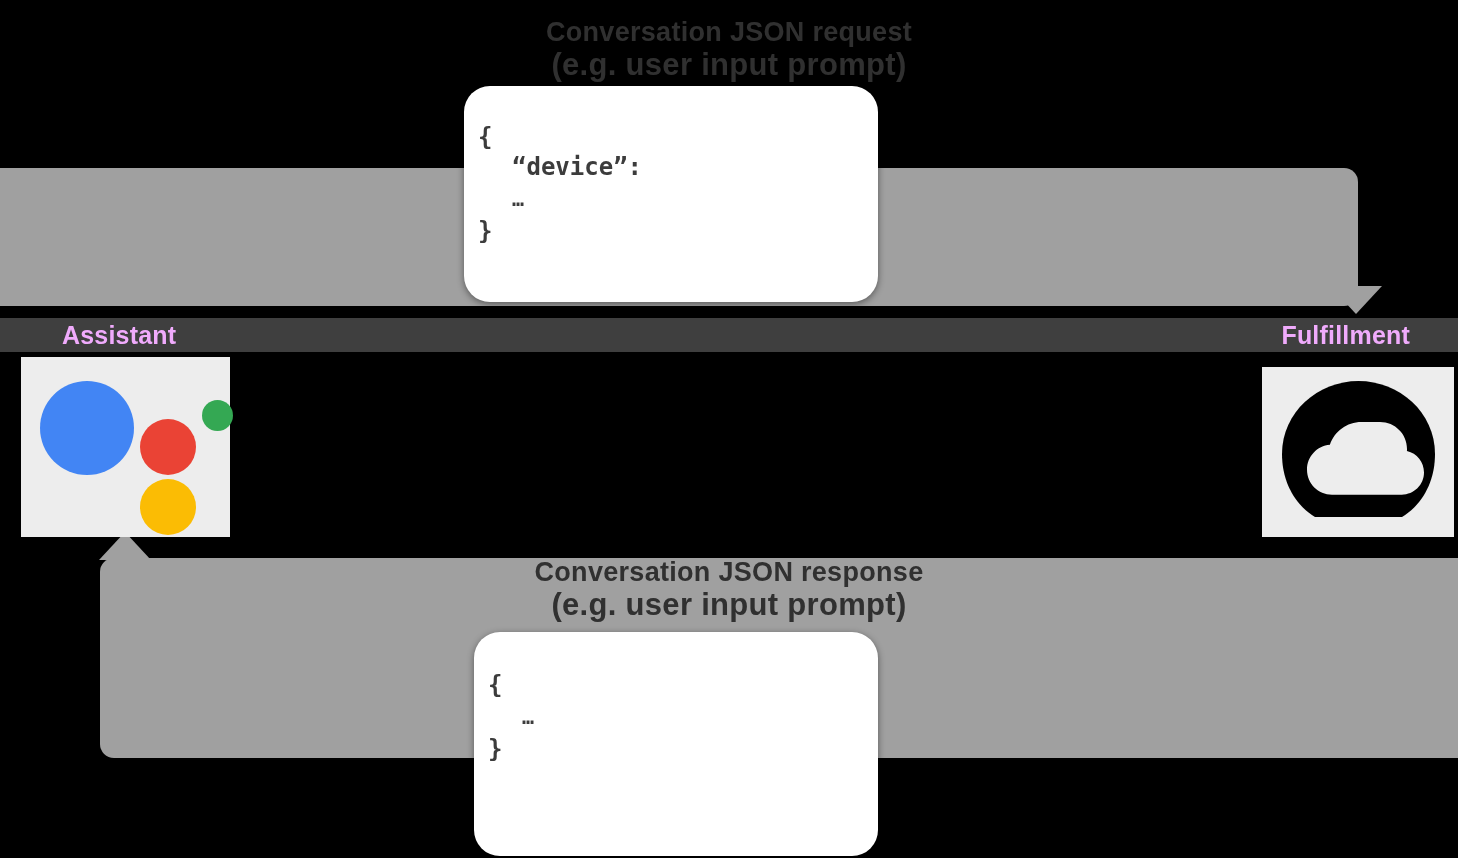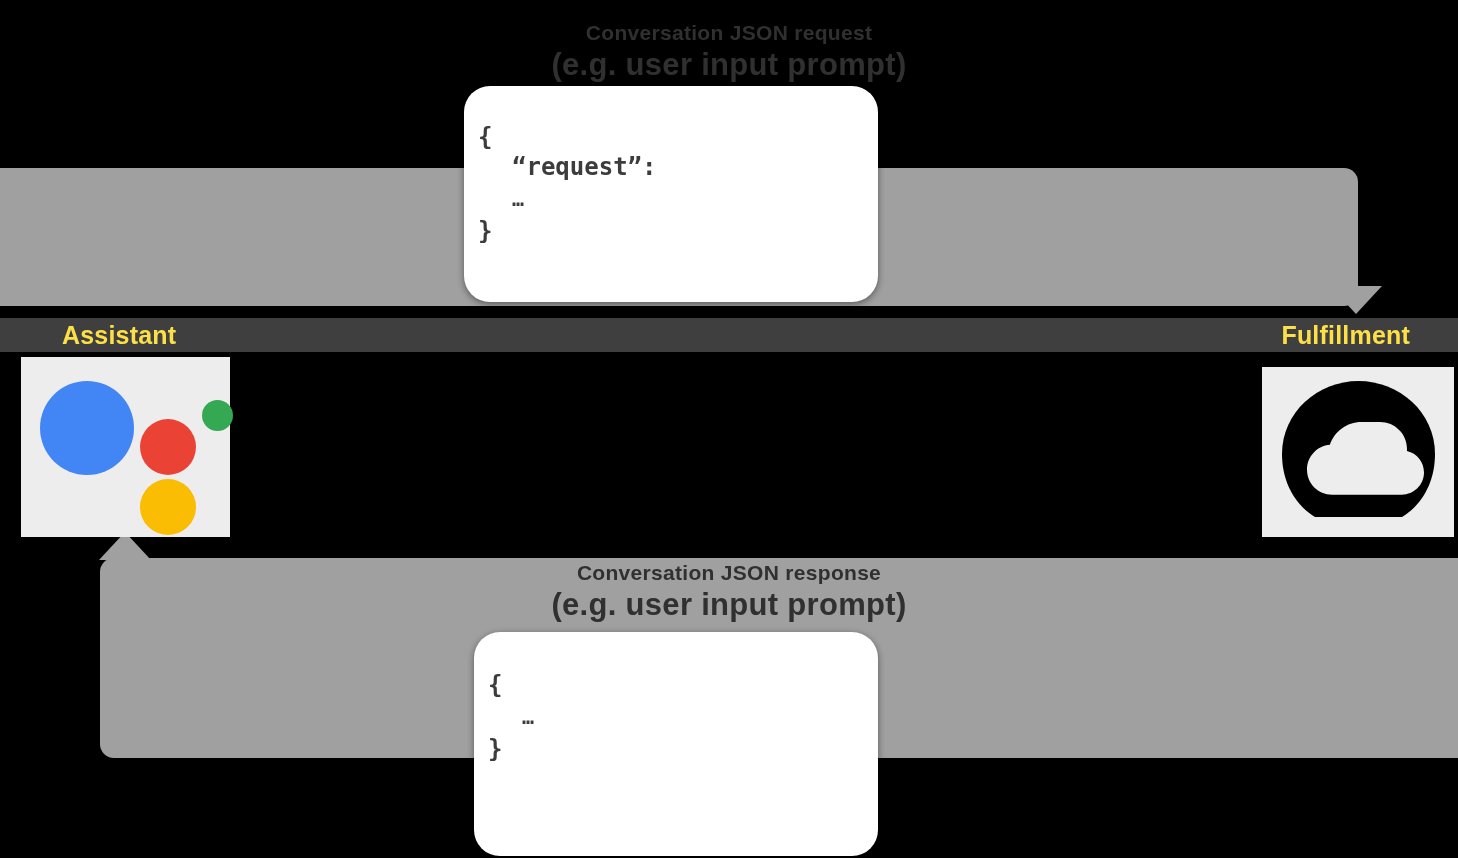--- a/index.html
+++ b/index.html
@@ -65,21 +65,21 @@
     top: 318px;
     width: 1458px;
     height: 34px;
     background: #3f3f3f;
   }
   .rail-label {
     position: absolute;
     top: 320px;
     font-size: 25px;
     font-weight: 700;
-    color: #fde047;
+    color: #f0abfc;
     letter-spacing: 0.2px;
     line-height: 30px;
     white-space: nowrap;
   }
   #assistant-label { left: 62px; }
   #fulfillment-label { right: 48px; }
 
   
   .icon-tile {
     position: absolute;
@@ -117,21 +117,21 @@
   
   .callout {
     position: absolute;
     width: 1458px;
     left: 0;
     text-align: center;
     color: #303030;
     pointer-events: none;
   }
   .callout .line1 {
-    font-size: 21px;
+    font-size: 27px;
     font-weight: 700;
     line-height: 33px;
     letter-spacing: 0.3px;
   }
   .callout .line2 {
     font-size: 31px;
     font-weight: 700;
     line-height: 32px;
     letter-spacing: 0.3px;
   }
@@ -203,21 +203,21 @@
     <div class="line2">(e.g. user input prompt)</div>
   </div>
 
   <div class="callout" id="bottom-callout">
     <div class="line1">Conversation JSON response</div>
     <div class="line2">(e.g. user input prompt)</div>
   </div>
 
   <div class="json-card" id="top-json-card">
     <div class="json-line">{</div>
-    <div class="json-line json-indent">“request”:</div>
+    <div class="json-line json-indent">“device”:</div>
     <div class="json-line json-ellipsis">…</div>
     <div class="json-line">}</div>
   </div>
 
   <div class="json-card" id="bottom-json-card">
     <div class="json-line">{</div>
     <div class="json-line json-ellipsis">…</div>
     <div class="json-line">}</div>
   </div>
 

